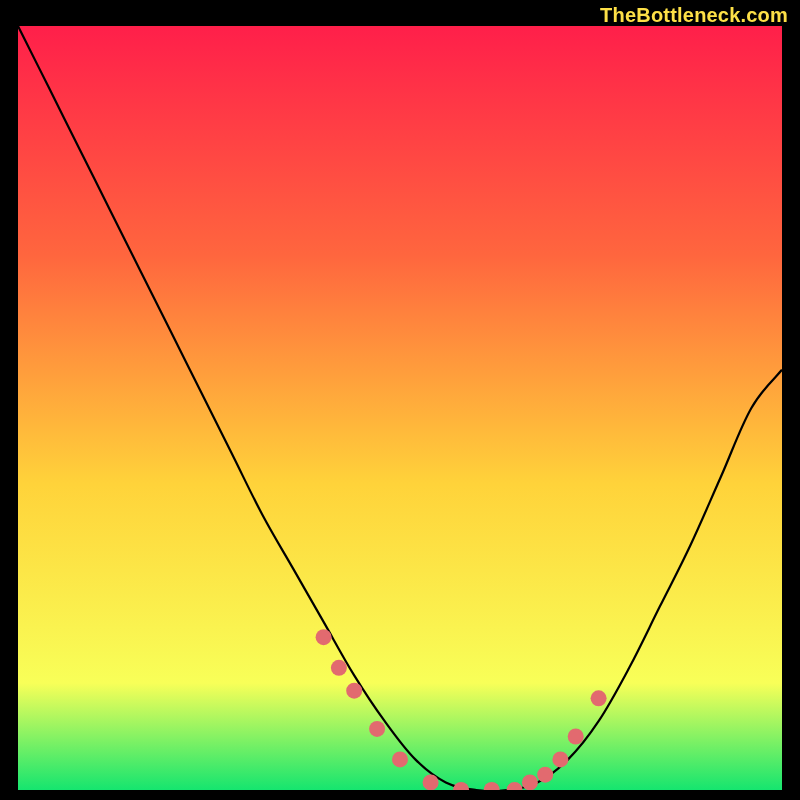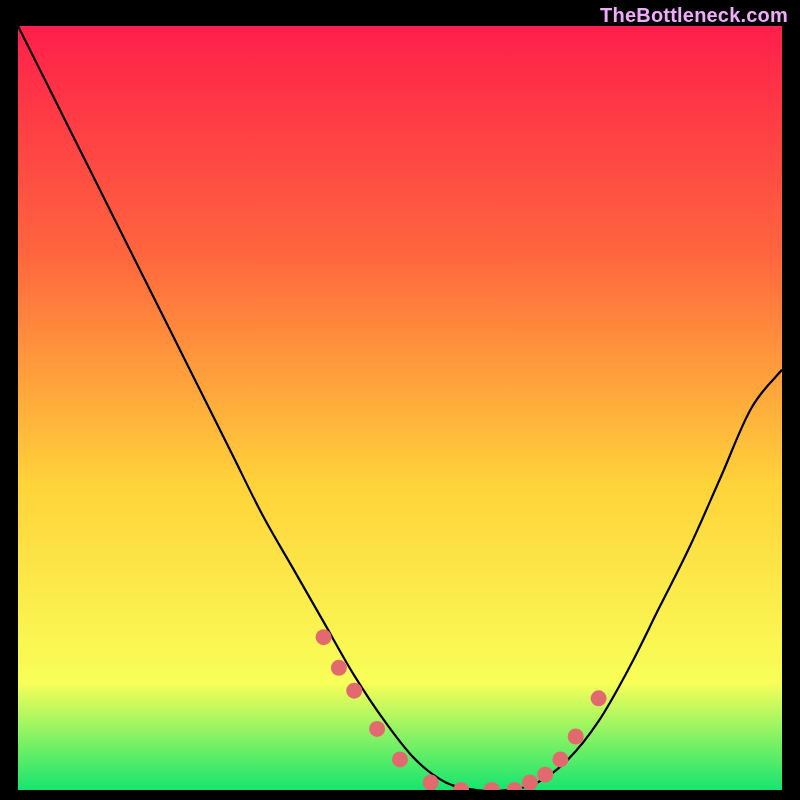--- a/index.html
+++ b/index.html
@@ -16,21 +16,21 @@
     height: 800px;
     background: #000;
   }
   .watermark {
     position: absolute;
     top: 4px;
     right: 12px;
     font-family: Arial, Helvetica, sans-serif;
     font-size: 20px;
     font-weight: 600;
-    color: #f0abfc;
+    color: #fde047;
     letter-spacing: 0.2px;
   }
   svg.plot {
     position: absolute;
     left: 18px;
     top: 26px;
     width: 764px;
     height: 764px;
     display: block;
   }

